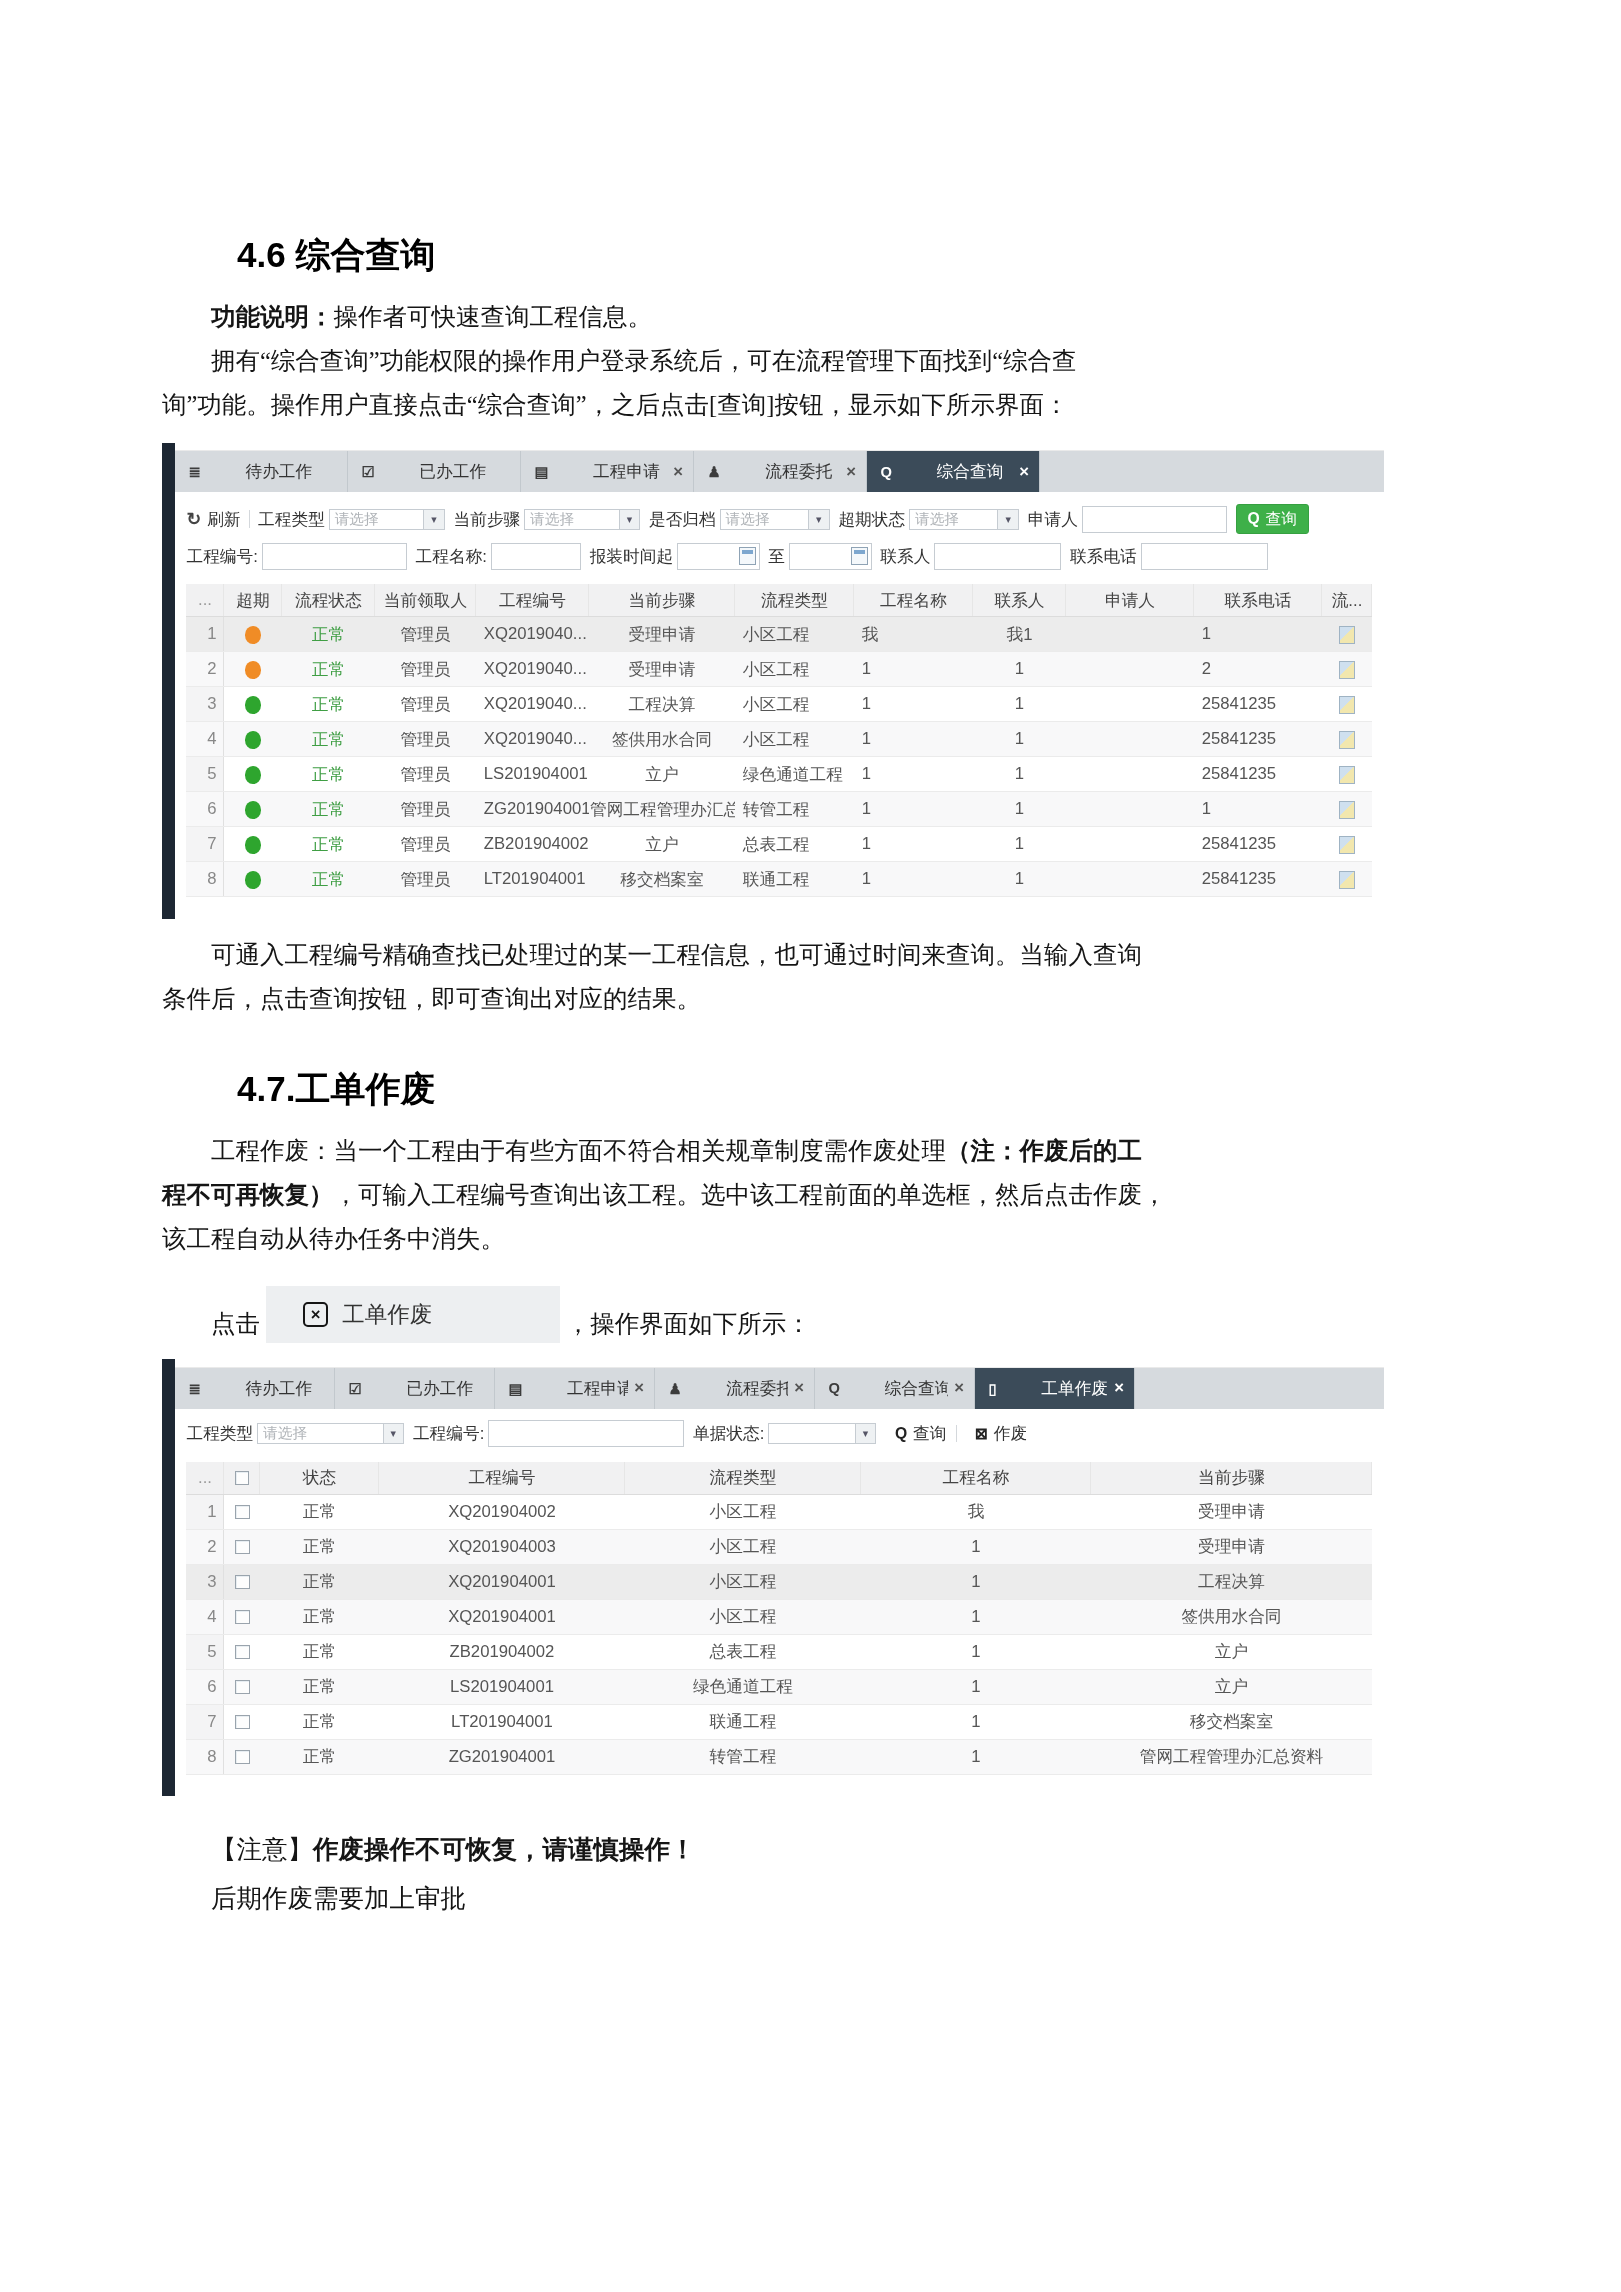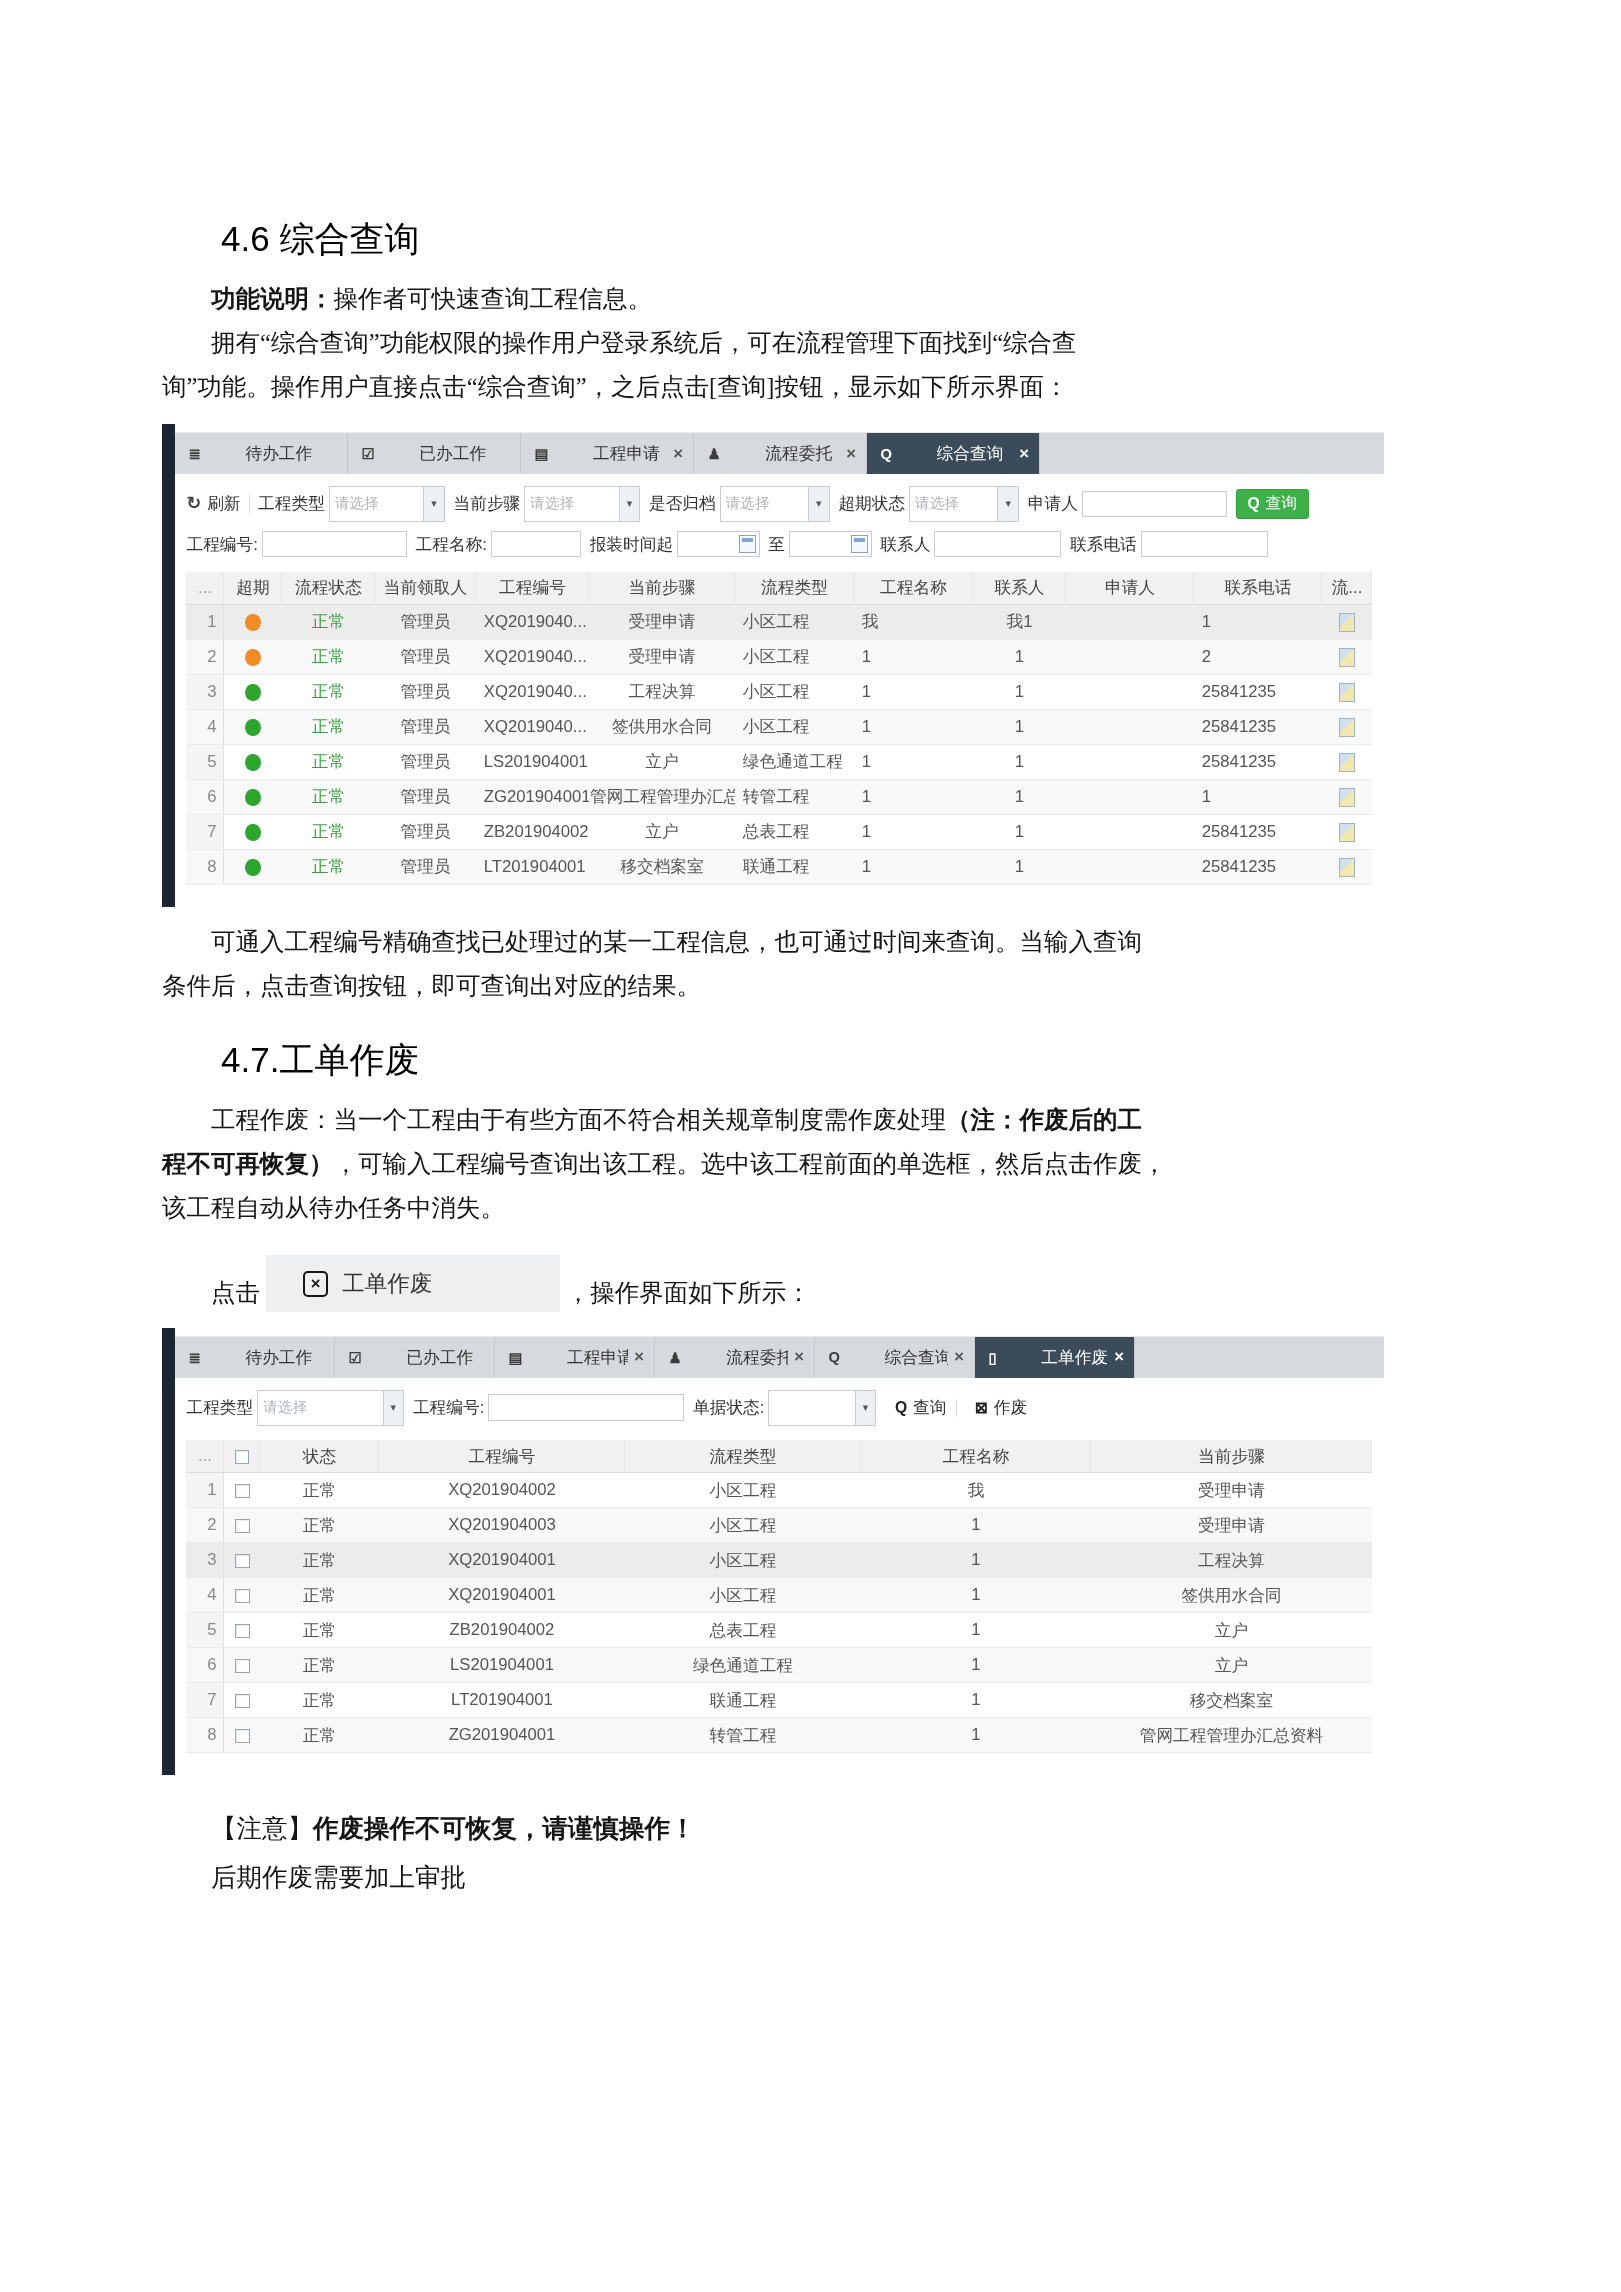--- a/index.html
+++ b/index.html
@@ -1,22 +1,22 @@
 <!DOCTYPE html>
 <html><head>
 <meta charset="utf-8">
 <style>
   html,body{margin:0;padding:0;}
   body{width:1621px;height:2293px;background:#ffffff;position:relative;
        font-family:"Liberation Serif",serif;color:#151515;}
   .content{position:absolute;left:162px;top:0;width:1225px;}
 
   
-  .h-main{font-family:"Liberation Sans",sans-serif;font-weight:normal;font-size:35px;
-          color:#000;margin:0;padding-left:59px;}
+  .h-main{font-family:"Liberation Sans",sans-serif;font-weight:bold;font-size:35px;
+          color:#000;margin:16px;padding-left:59px;}
   #h46{padding-top:216px;}
   #h47{padding-top:29px;}
   .docline{font-size:24.5px;line-height:44px;white-space:nowrap;}
   .indent{padding-left:49px;}
   .blead{font-weight:bold;}
   .docblock{margin-top:13.7px;}
 
   
   .shot{display:flex;width:1222px;margin-top:15.7px;}
   .shot-strip{width:12.7px;background:#1d2733;}
@@ -36,21 +36,21 @@
   .tab.active{background:#3b4b59;color:#fff;}
   .tab.active .tab-ic,.tab.active .tab-x{color:#fff;}
 
   
   .filters{padding:11.8px 11.8px 5.9px;font-family:"Liberation Sans",sans-serif;
            font-size:16.7px;color:#333;}
   .frow{display:flex;align-items:center;margin-bottom:8.8px;}
   .fitem{display:flex;align-items:center;margin-right:8.8px;white-space:nowrap;}
   .flabel{margin-right:3.9px;}
   .sep{width:1px;height:17.6px;background:#d4d8dc;margin:0 7.8px 0 0;}
-  .selbox{height:36px;border:1px solid #c6ccd2;background:#fff;display:flex;
+  .selbox{height:21px;border:1px solid #c6ccd2;background:#fff;display:flex;
           align-items:center;box-sizing:border-box;}
   .selbox .ph{flex:1;color:#b0b4b8;font-size:14.7px;padding-left:4.9px;overflow:hidden;}
   .selbox .arr{width:19.6px;height:100%;border-left:1px solid #c6ccd2;background:#eef1f3;
           display:flex;align-items:center;justify-content:center;font-size:10.8px;color:#556;}
   .w118{width:116px;} .w112{width:110px;} .w150{width:147px;} .w110{width:108px;}
   input.txt{height:26.5px;border:1px solid #c6ccd2;box-sizing:border-box;padding:0 3.9px;
           font-size:14.7px;font-family:"Liberation Sans",sans-serif;}
   .iw148{width:145px;} .iw92{width:90px;} .iw130{width:127px;} .iw200{width:196px;}
   .datebox{display:flex;align-items:center;border:1px solid #c6ccd2;height:26.5px;
           box-sizing:border-box;background:#fff;}

